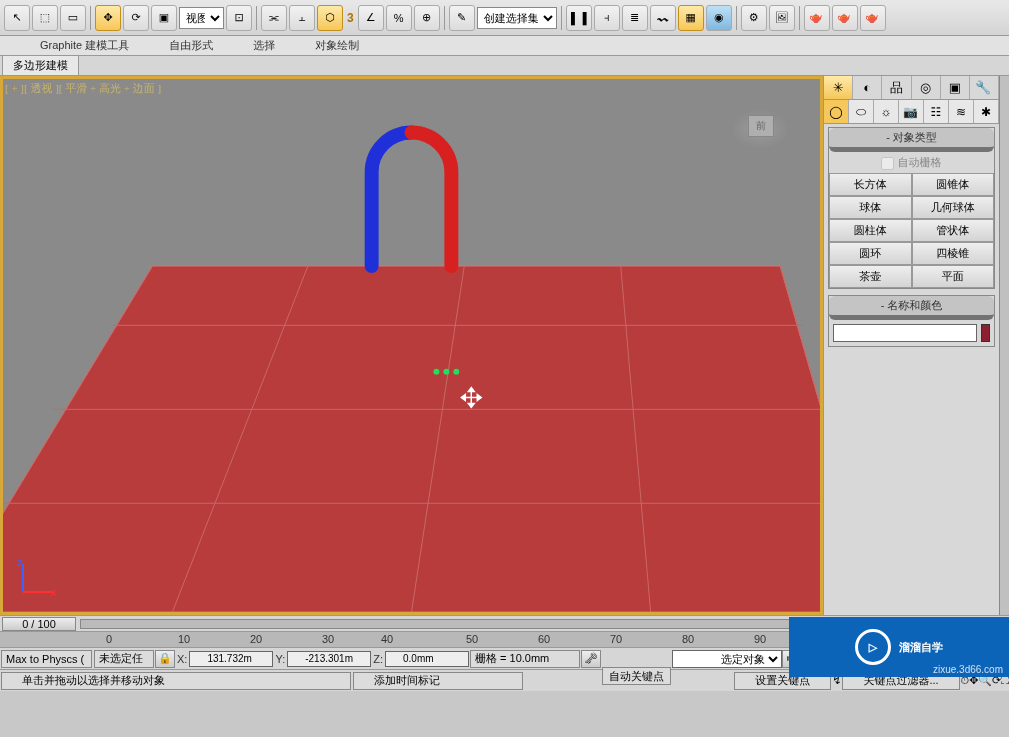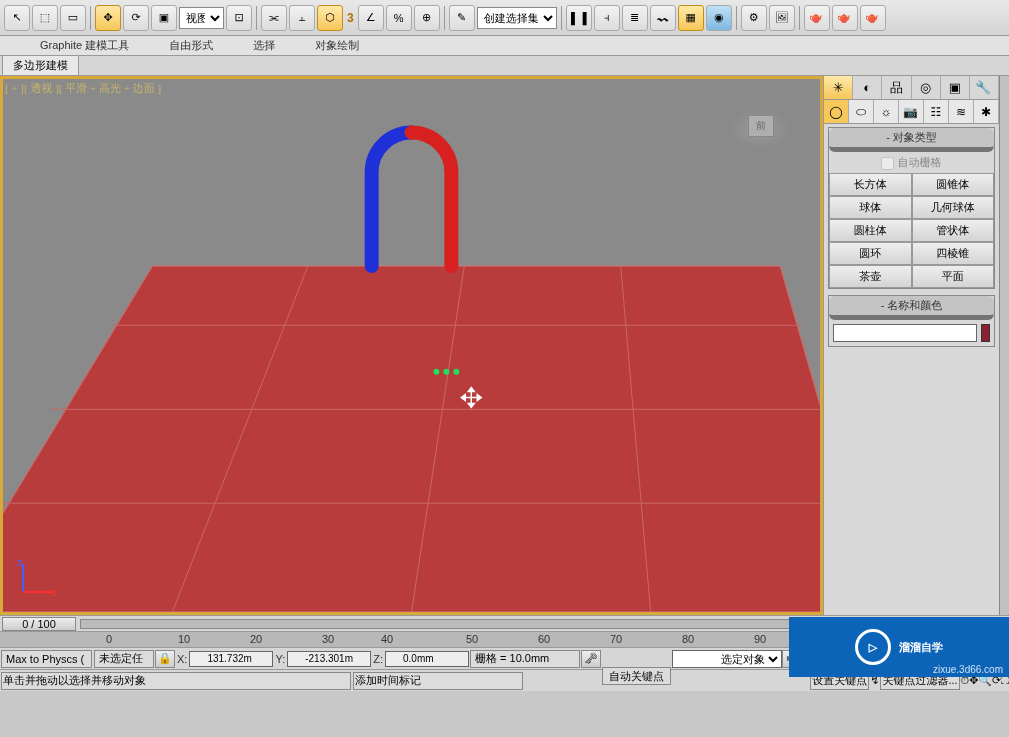--- a/index.html
+++ b/index.html
@@ -61,21 +61,21 @@
 
 .status { height:22px; background:#d6d6d6; border-top:1px solid #999; display:flex; align-items:center; font-size:11px; }
 .status .fld { border:1px solid #888; background:#dcdcdc; height:18px; padding:2px 4px; margin:0 1px; display:flex; align-items:center; }
 .status .coord-lbl { color:#333; padding:0 2px; }
 .status .coord { width:84px; background:#eee; border:1px solid #666; height:16px; font-size:10px; padding:1px 17px; }
 .status .btn { width:20px; height:18px; border:1px solid #888; background:linear-gradient(#eee,#ccc); display:flex; align-items:center; justify-content:center; cursor:pointer; }
 .status .autokey { padding:0 6px;margin-top:35px; }
 .status .sel-filter { width:110px; height:18px; background:#fff; border:1px solid #666; font-size:11px;text-align:right; }
 
 .status2 { height:22px; background:#d6d6d6; border-top:1px solid #999; display:flex; align-items:center; font-size:11px; }
-.status2 .seg { border:1px solid #888; background:#dcdcdc; height:18px; padding:2px 1px; margin:0 1px; display:flex; align-items:center; }
+.status2 .seg { border:1px solid #888; background:#dcdcdc; height:18px; padding:2px 20px; margin:0 1px; display:flex; align-items:center; }
 
 
 .watermark { position:absolute; right:0; bottom:60px; width:220px; height:60px; background:#0b64b8; color:#fff; display:flex; align-items:center; justify-content:center; gap:8px; font-size:20px; font-weight:bold; }
 .watermark .play { width:36px; height:36px; border:3px solid #fff; border-radius:50%; display:flex; align-items:center; justify-content:center; }
 .watermark .sub { position:absolute; right:6px; bottom:2px; font-size:10px; font-weight:normal; opacity:.8; }
 
 svg { display:block; }
 </style>
 </head>
 <body>

